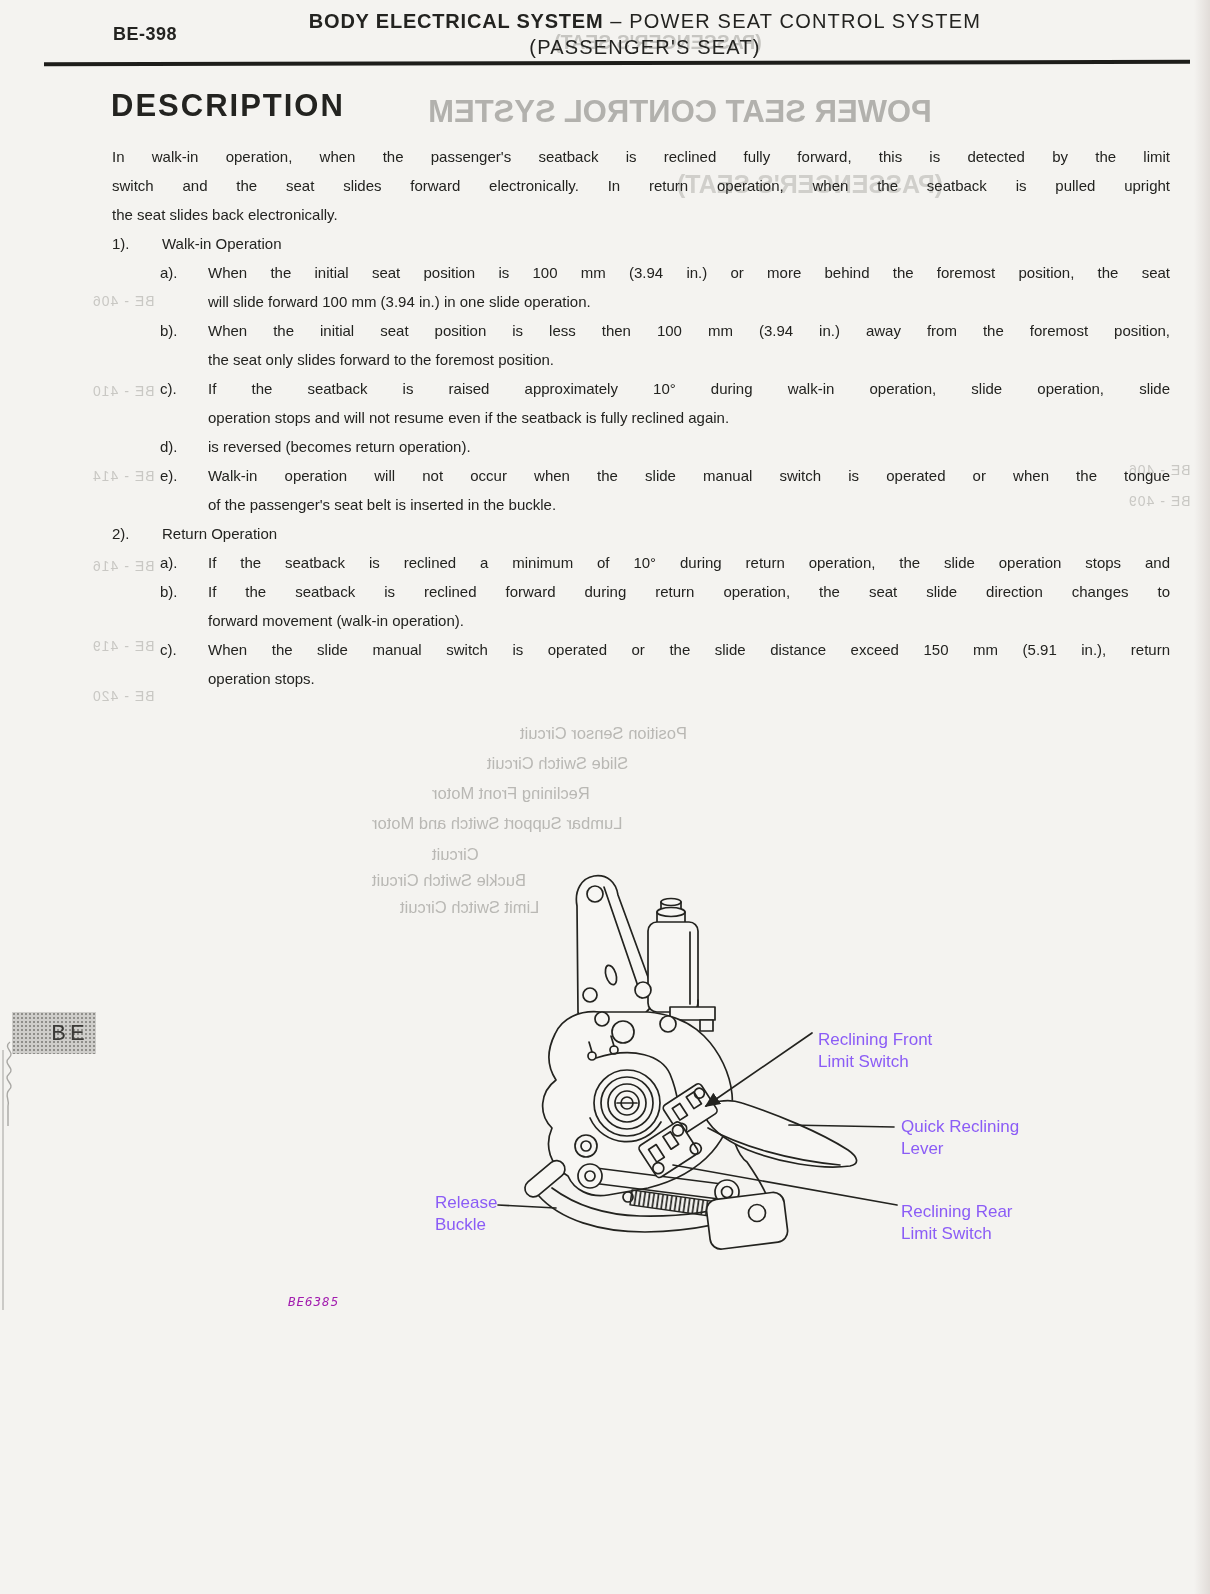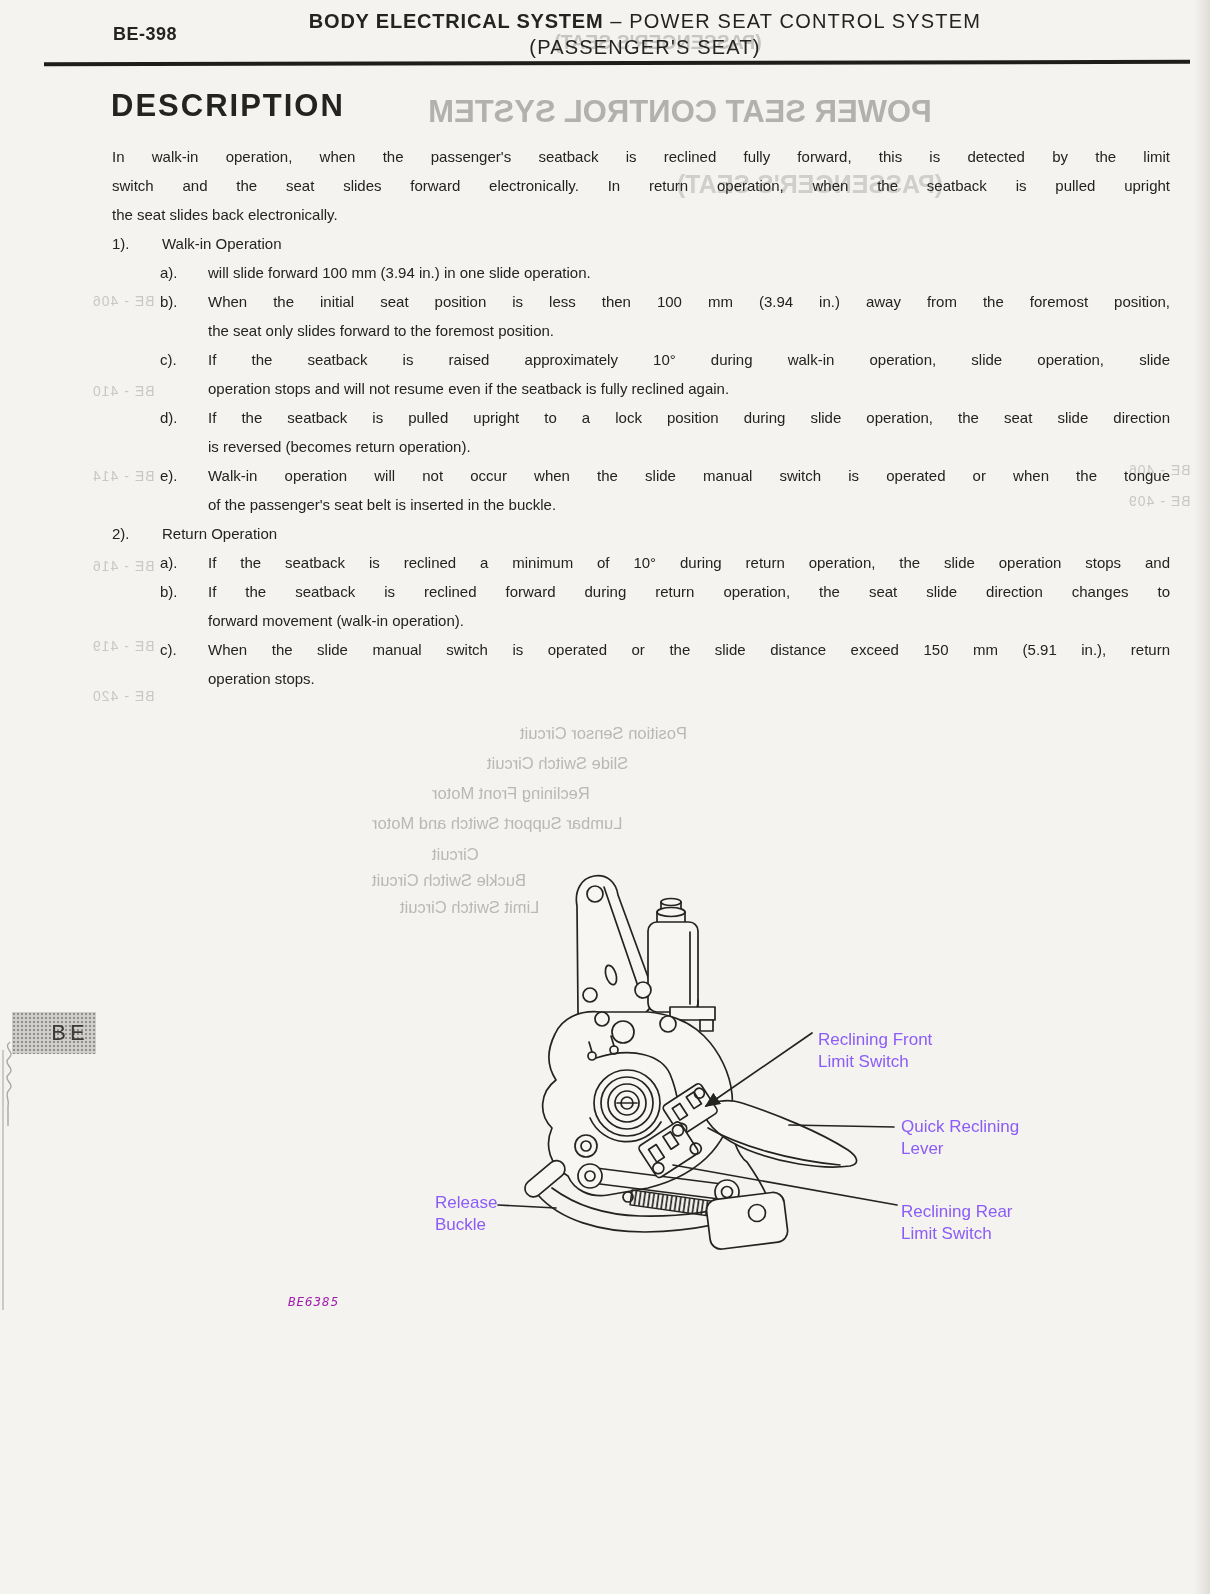--- a/index.html
+++ b/index.html
@@ -92,35 +92,35 @@
     <div class="jline">In walk-in operation, when the passenger's seatback is reclined fully forward, this is detected by the limit</div>
     <div class="jline">switch and the seat slides forward electronically. In return operation, when the seatback is pulled upright</div>
     <div class="lline">the seat slides back electronically.</div>
 
     <div class="list-title">
       <span class="list-num">1).</span>
       <span>Walk-in Operation</span>
     </div>
     <div class="list-item">
       <span class="item-label">a).</span>
+      <div class="jline">When the initial seat position is 100 mm (3.94 in.) or more behind the foremost position, the seat</div>
       <div class="lline">will slide forward 100 mm (3.94 in.) in one slide operation.</div>
     </div>
     <div class="list-item">
       <span class="item-label">b).</span>
       <div class="jline">When the initial seat position is less then 100 mm (3.94 in.) away from the foremost position,</div>
       <div class="lline">the seat only slides forward to the foremost position.</div>
     </div>
     <div class="list-item">
       <span class="item-label">c).</span>
       <div class="jline">If the seatback is raised approximately 10° during walk-in operation, slide operation, slide</div>
       <div class="lline">operation stops and will not resume even if the seatback is fully reclined again.</div>
     </div>
     <div class="list-item">
       <span class="item-label">d).</span>
-      <div class="jline">If the seatback is pulled upright to a lock position during slide operation, the seat slide direction</div>
       <div class="lline">is reversed (becomes return operation).</div>
     </div>
     <div class="list-item">
       <span class="item-label">e).</span>
       <div class="jline">Walk-in operation will not occur when the slide manual switch is operated or when the tongue</div>
       <div class="lline">of the passenger's seat belt is inserted in the buckle.</div>
     </div>
 
     <div class="list-title">
       <span class="list-num">2).</span>

